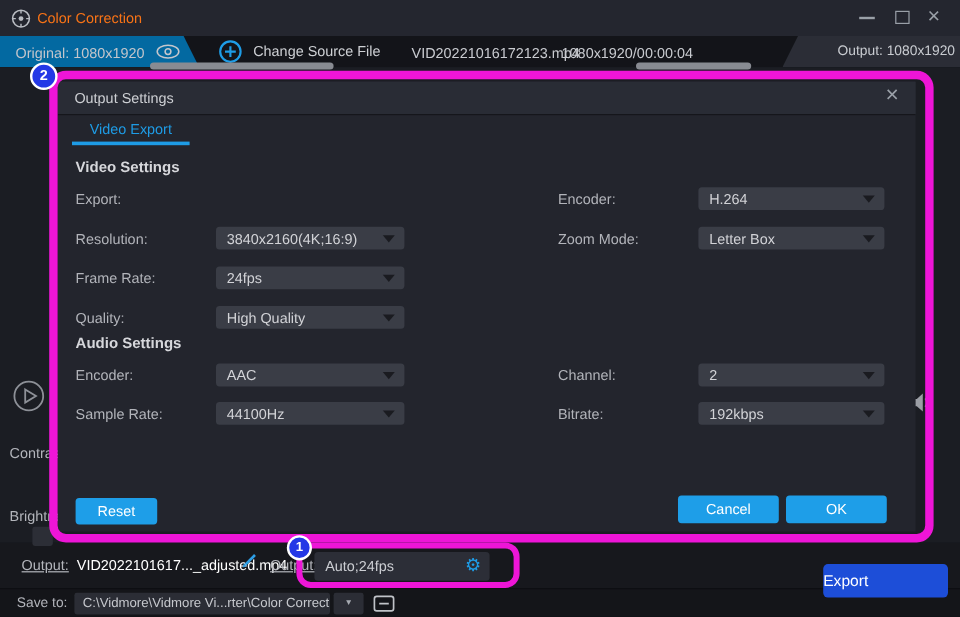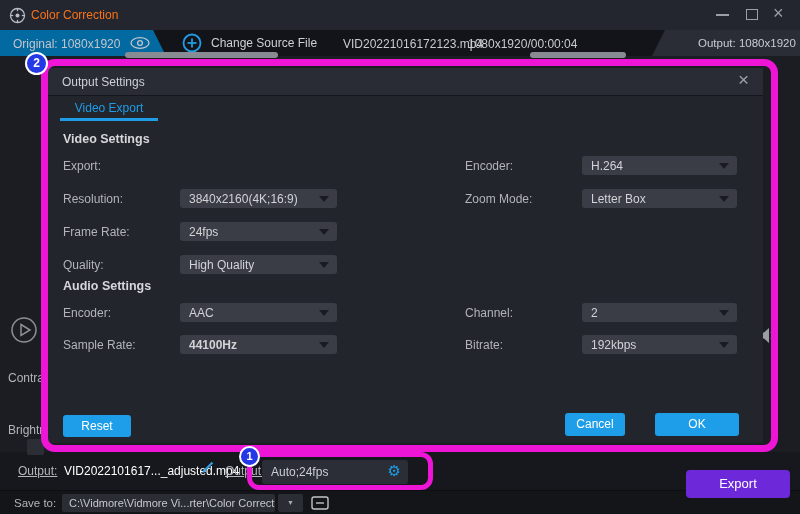--- a/index.html
+++ b/index.html
@@ -52,22 +52,22 @@
     font-size:12px;font-weight:bold;text-align:center;z-index:7;}
   .badge2{left:25px;top:52px;width:23px;height:23px;line-height:19px;}
   .badge1{left:239px;top:446px;width:21px;height:21px;line-height:17px;font-size:11px;}
   
   .b-label{position:absolute;font-size:12px;color:#b4b6bc;text-decoration:underline;}
   .b-file{position:absolute;left:64px;top:464px;font-size:12px;color:#ffffff;}
   .pencil{position:absolute;left:200px;top:459px;cursor:pointer;z-index:2;}
   .profile-field{position:absolute;left:262px;top:460px;width:146px;height:24px;background:#2c2e37;border-radius:3px;z-index:2;}
   .profile-val{position:absolute;left:9px;top:5px;font-size:12px;color:#ccced3;}
   .gear{position:absolute;right:7px;top:2px;font-size:15px;color:#1e9ce6;font-family:"DejaVu Sans",sans-serif;cursor:pointer;}
-  .export-btn{position:absolute;left:686px;top:470px;width:104px;height:28px;line-height:28px;background:#6d28d9;
-    border-radius:4px;color:#fff;font-size:13px;text-align:center;cursor:pointer;z-index:2;}
+  .export-btn{position:absolute;left:686px;top:470px;width:104px;height:28px;line-height:28px;background:#1d4ed8;
+    border-radius:4px;color:#fff;font-size:13px;text-align:left;cursor:pointer;z-index:2;}
   .save-strip{position:absolute;left:0;top:490px;width:800px;height:24px;background:#141519;border-top:1px solid #0d0e12;}
   .save-label{position:absolute;left:14px;top:6px;font-size:11.5px;color:#b2b4ba;}
   .save-field{position:absolute;left:62px;top:3px;width:213px;height:18px;background:#2b2d35;border-radius:2px;overflow:hidden;cursor:pointer;}
   .save-field span{position:absolute;left:7px;top:3px;font-size:11px;color:#c6c8cd;white-space:nowrap;}
   .save-caret{position:absolute;left:278px;top:3px;width:25px;height:18px;background:#2b2d35;border-radius:2px;
     color:#a7abb2;font-size:7px;text-align:center;line-height:18px;cursor:pointer;}
   .folder-btn{position:absolute;left:308px;top:2px;width:24px;height:20px;cursor:pointer;}
   svg{display:block;}
 </style>
 </head>
@@ -168,38 +168,38 @@
     </div>
 
     <div class="sec-head" style="left:15px;top:211px;">Audio Settings</div>
 
     <div class="flabel" style="left:15px;top:238px;">Encoder:</div>
     <div class="dd" style="left:132px;top:235px;width:157px;">
       <span class="dd-val">AAC</span>
       <span class="caret"></span>
     </div>
     <div class="flabel" style="left:15px;top:270px;">Sample Rate:</div>
-    <div class="dd" style="left:132px;top:267px;width:157px;font-weight:bold;">
+    <div class="dd" style="left:132px;top:267px;width:157px;">
       <span class="dd-val">44100Hz</span>
       <span class="caret"></span>
     </div>
 
     <div class="flabel" style="left:417px;top:238px;">Channel:</div>
     <div class="dd" style="left:534px;top:235px;width:155px;">
       <span class="dd-val">2</span>
       <span class="caret"></span>
     </div>
     <div class="flabel" style="left:417px;top:270px;">Bitrate:</div>
     <div class="dd" style="left:534px;top:267px;width:155px;">
       <span class="dd-val">192kbps</span>
       <span class="caret"></span>
     </div>
 
     <div class="btn" style="left:15px;top:347px;width:68px;height:22px;line-height:22px;">Reset</div>
-    <div class="btn" style="left:517px;top:345px;width:60px;height:23px;line-height:23px;">Cancel</div>
+    <div class="btn" style="left:517px;top:345px;width:84px;height:23px;line-height:23px;">Cancel</div>
     <div class="btn" style="left:607px;top:345px;width:84px;height:23px;line-height:23px;">OK</div>
   </div>
 
   <div class="anno-big"></div>
   <div class="badge badge2">2</div>
 
   <div class="b-label" style="left:18px;top:464px;">Output:</div>
   <div class="b-file">VID2022101617..._adjusted.mp4</div>
   <svg class="pencil" width="16" height="16" viewBox="0 0 16 16">
     <line x1="4.5" y1="11.5" x2="12.5" y2="3.5" stroke="#2e9fe6" stroke-width="2.2"></line>

